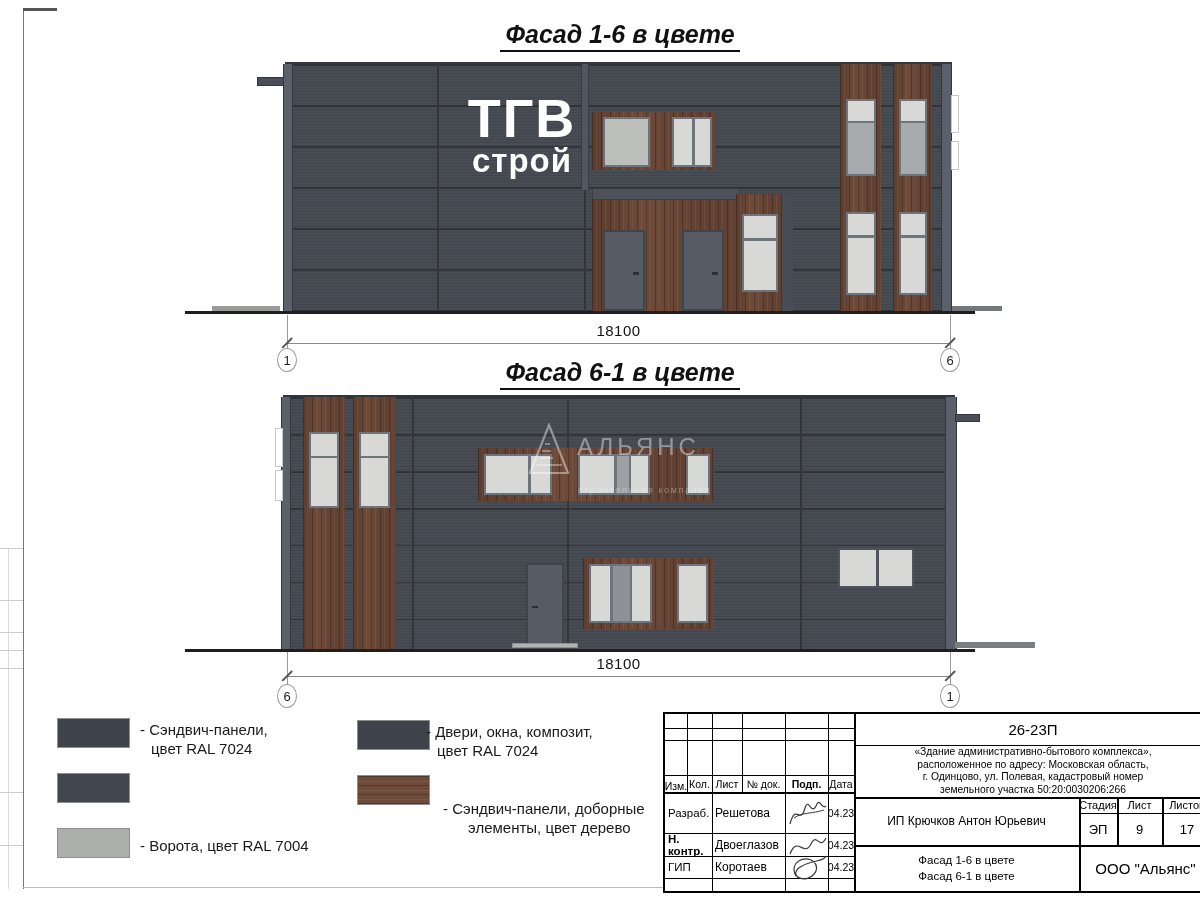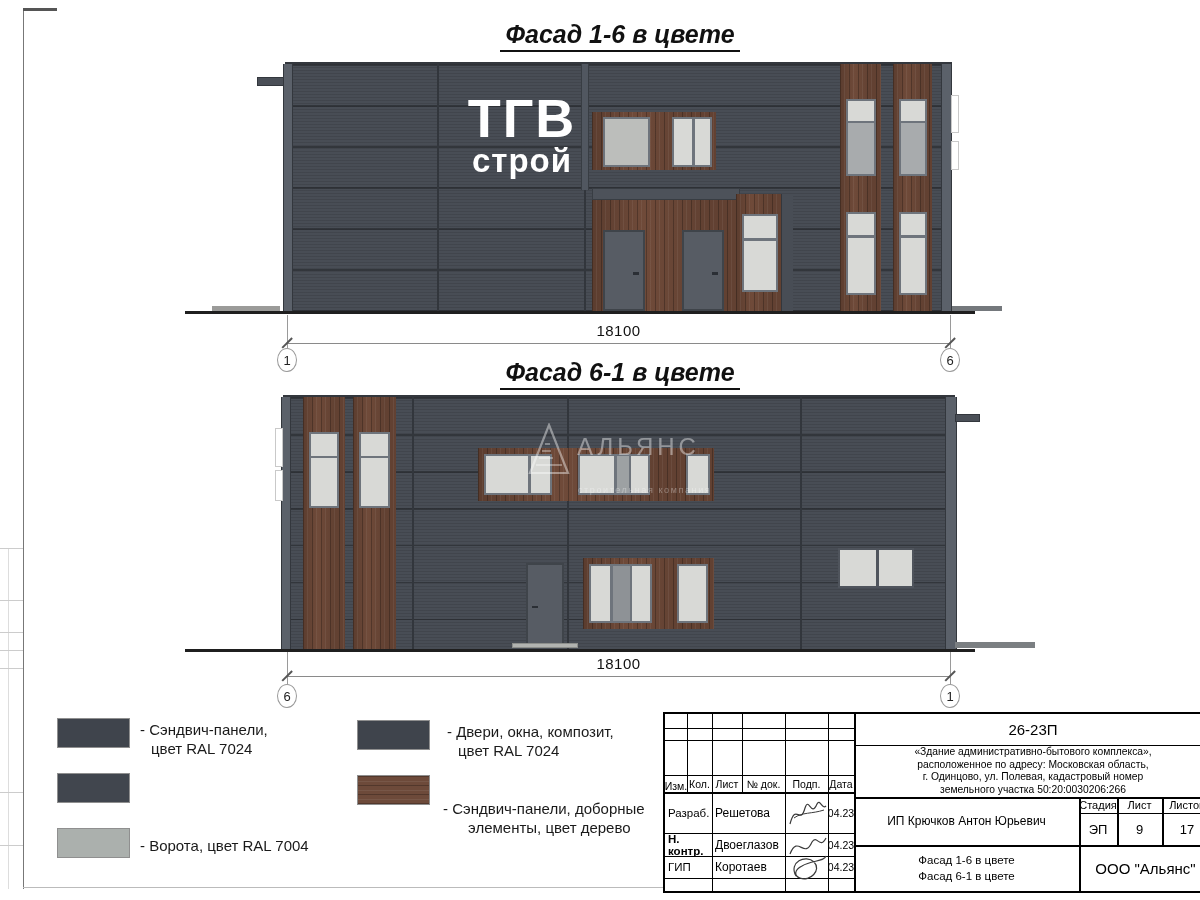--- a/index.html
+++ b/index.html
@@ -230,21 +230,21 @@
   </div>
 
   <div class="abs swatch" style="left: 57px; top: 773px; width: 73px; height: 30px; background-color: rgb(65, 70, 78);"></div>
 
   <div class="abs swatch" style="left: 57px; top: 828px; width: 73px; height: 30px; background-color: rgb(171, 176, 173);"></div>
   <div class="abs legend-text" style="left:140px;top:836px;">
     <div>- Ворота, цвет RAL 7004</div>
   </div>
 
   <div class="abs swatch" style="left: 357px; top: 720px; width: 73px; height: 30px; background-color: rgb(63, 68, 76);"></div>
-  <div class="abs legend-text" style="left:447px;top:722px;">
+  <div class="abs legend-text" style="left:426px;top:722px;">
     <div>- Двери, окна, композит,</div>
       <div class="ind">цвет RAL 7024</div>
   </div>
 
   <div class="abs swatch wood-h" style="left:357px;top:775px;width:73px;height:30px;"></div>
   <div class="abs legend-text" style="left:443px;top:799px;text-align:center;">
     <div>- Сэндвич-панели, доборные</div>
       <div class="ind">элементы, цвет дерево</div>
   </div>
 
@@ -269,21 +269,21 @@
     <div class="ln" style="left:0;top:164px;width:189px;height:1px;"></div>
     <div class="ln" style="left:189px;top:31px;width:358px;height:1px;"></div>
     <div class="ln" style="left:189px;top:83px;width:358px;height:2px;"></div>
     <div class="ln" style="left:414px;top:99px;width:133px;height:1px;"></div>
     <div class="ln" style="left:189px;top:131px;width:358px;height:2px;"></div>
 
     <div class="cell small" style="left:0;top:61px;width:22px;height:22px;">Изм.</div>
     <div class="cell small" style="left:22px;top:61px;width:25px;height:17px;">Кол.</div>
     <div class="cell small" style="left:47px;top:61px;width:30px;height:17px;">Лист</div>
     <div class="cell small" style="left:77px;top:61px;width:43px;height:17px;">№ док.</div>
-    <div class="cell small" style="left:120px;top:61px;width:43px;height:17px;">Подп.</div>
+    <div class="cell small" style="left:120px;top:61px;width:43px;height:17px;font-weight:bold;">Подп.</div>
     <div class="cell small" style="left:163px;top:61px;width:26px;height:17px;">Дата</div>
 
     <div class="cell left-al" style="left:0;top:78px;width:47px;height:41px;font-size:11.5px;">Разраб.</div>
     <div class="cell left-al" style="left:47px;top:78px;width:73px;height:41px;font-size:12px;">Решетова</div>
     <div class="cell" style="left:163px;top:78px;width:26px;height:41px;font-size:10.5px;">04.23</div>
     <div class="cell left-al" style="left:0;top:119px;width:47px;height:23px;font-size:11.5px;font-weight:bold;">Н. контр.</div>
     <div class="cell left-al" style="left:47px;top:119px;width:73px;height:23px;font-size:12px;">Двоеглазов</div>
     <div class="cell" style="left:163px;top:119px;width:26px;height:23px;font-size:10.5px;">04.23</div>
     <div class="cell left-al" style="left:0;top:142px;width:47px;height:22px;font-size:11.5px;">ГИП</div>
     <div class="cell left-al" style="left:47px;top:142px;width:73px;height:22px;font-size:12px;">Коротаев</div>

